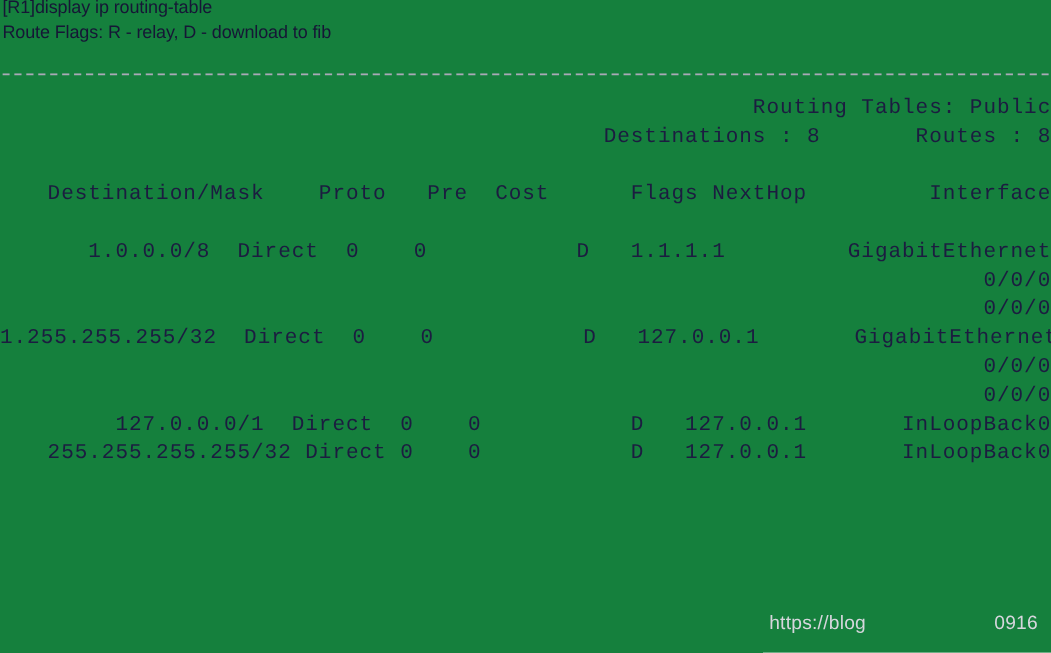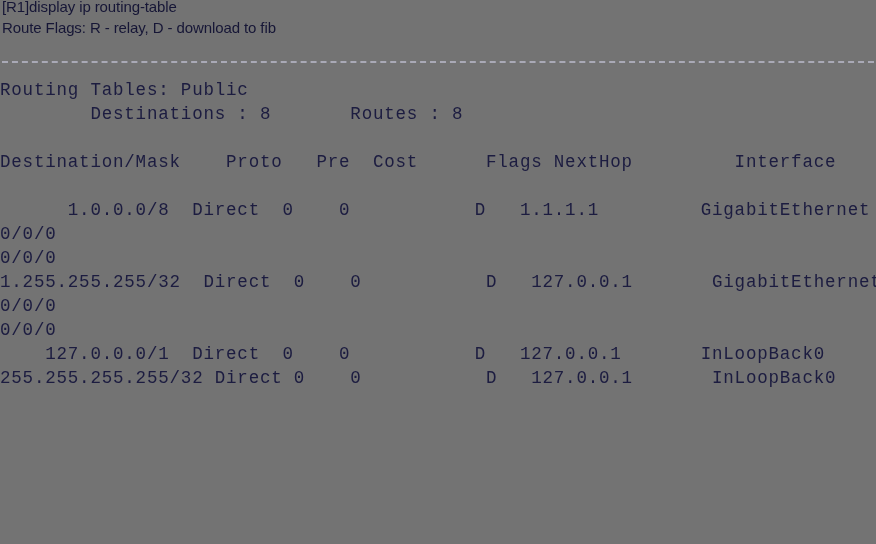--- a/index.html
+++ b/index.html
@@ -14,21 +14,21 @@
     position: relative;
     font-family: "Liberation Sans", sans-serif;
   }
 
   
   #terminal {
     position: absolute;
     top: 0; left: 0;
     width: 876px;
     height: 544px;
-    background: #737373;
+    background: #15803d;
     color: #1b1b3a;
   }
 
   
   .cmd-block {
     position: absolute;
     top: -4px;
     left: 2px;
     width: 872px;
   }
@@ -62,20 +62,21 @@
     height: 1px;
     border-top: 2px dashed #a9a9b6;
   }
 
   
   .out-block {
     position: absolute;
     top: 78px;
     left: 0px;
     width: 876px;
+    text-align: right;
   }
   .out-line {
     font-family: "Liberation Mono", "DejaVu Sans Mono", monospace;
     font-size: 17.5px;
     line-height: 24px;
     color: #1c1c40;
     white-space: pre;
     letter-spacing: 0.8px;
   }
   .out-line.blank {
@@ -132,14 +133,15 @@
     <div class="out-line">1.255.255.255/32  Direct  0    0           D   127.0.0.1       GigabitEthernet</div>
     <div class="out-line wrap">0/0/0</div>
 
     <div class="out-line wrap">0/0/0</div>
 
     <div class="out-line">    127.0.0.0/1  Direct  0    0           D   127.0.0.1       InLoopBack0</div>
     <div class="out-line">255.255.255.255/32 Direct 0    0           D   127.0.0.1       InLoopBack0</div>
 
   </div>
 
+  <div class="watermark">https://blog                       0916</div>
 
 </div>
 
 </body></html>

